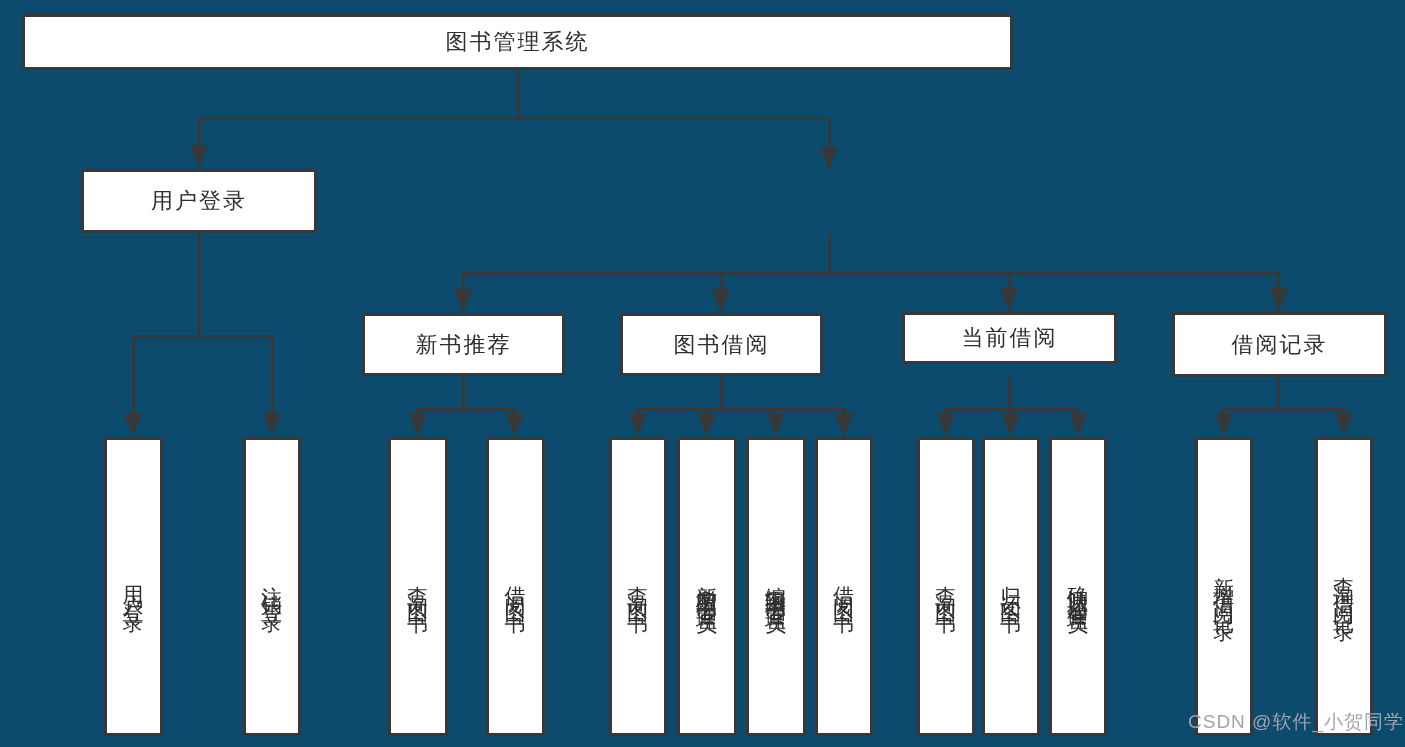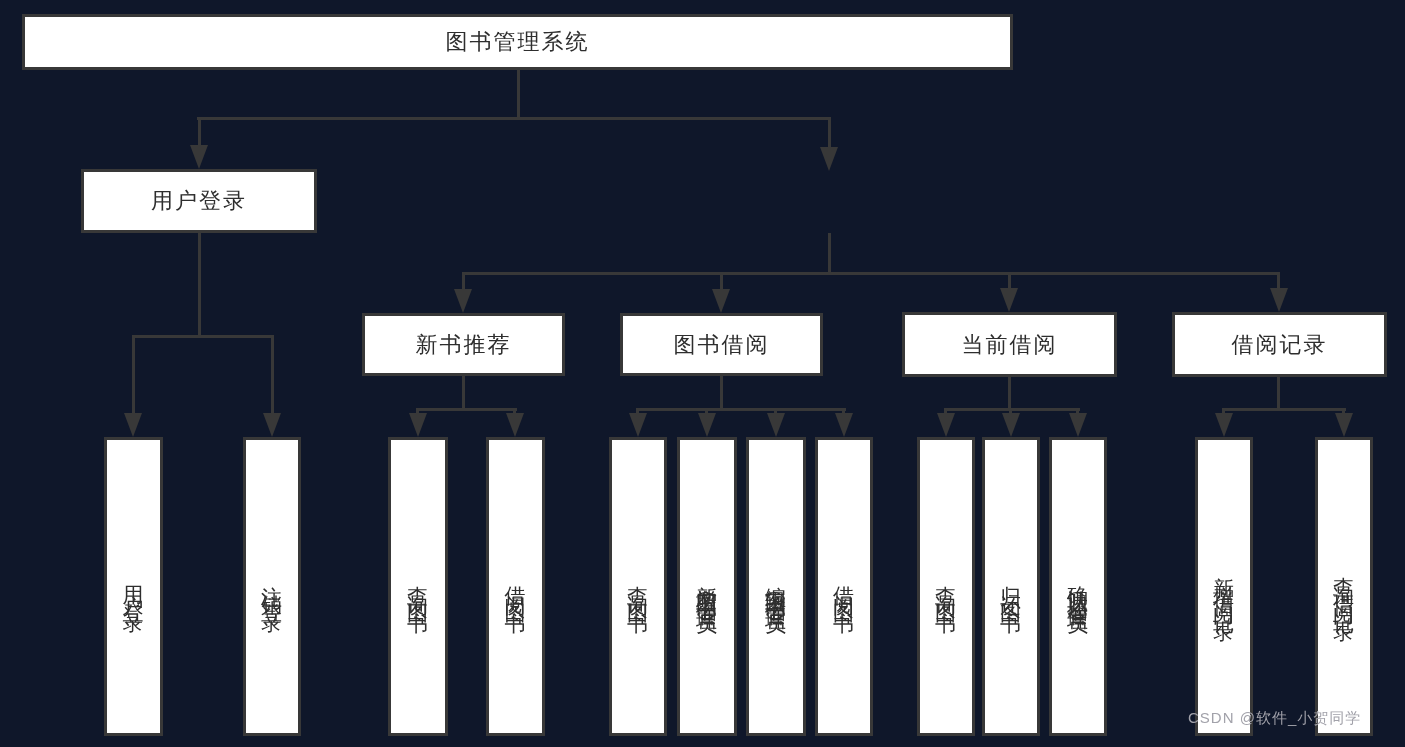--- a/index.html
+++ b/index.html
@@ -1,17 +1,17 @@
 <!DOCTYPE html>
 <html style="--line: #383838; --text: #2e2e2e; --watermark: #a2a2aa; --background: #ffffff;"><head>
 <meta charset="utf-8">
 <style>
   html,body { margin:0; padding:0; background:#ffffff; }
   .canvas {
-    position:relative; width:1405px; height:747px; background:#0f172a;
+    position:relative; width:1405px; height:747px; background:#0c4a6e;
     font-family:"Liberation Sans","DejaVu Sans",sans-serif; overflow:hidden;
     color:var(--text,#2e2e2e);
   }
   .node {
     position:absolute; box-sizing:border-box; background:#ffffff;
     border:3px solid var(--line,#383838);
     display:flex; align-items:center; justify-content:center;
     color:var(--text,#2e2e2e);
   }
   .node.hnode { font-size:22px; letter-spacing:2px; white-space:nowrap; }
@@ -23,21 +23,21 @@
   .leaf.dense .vtext { letter-spacing:4px; }
   .vline { position:absolute; width:3px; background:var(--line,#383838); }
   .hline { position:absolute; height:3px; background:var(--line,#383838); }
   .arrow {
     position:absolute; width:0; height:0;
     border-left:9px solid transparent; border-right:9px solid transparent;
     border-top:24px solid var(--line,#383838);
   }
   .watermark {
     position:absolute; left:1188px; top:709px; z-index:5;
-    font-size:15px; letter-spacing:1px; white-space:nowrap;
+    font-size:19px; letter-spacing:1px; white-space:nowrap;
     color:var(--watermark,#a2a2aa);
   }
 </style>
 </head>
 <body>
 
 <div class="canvas">
 
   <div class="node hnode" style="left:22px; top:14px; width:991px; height:56px;">
     <span>图书管理系统</span>
@@ -71,21 +71,21 @@
   <div class="arrow" style="left:1000px; top:288px;"></div>
   <div class="vline" style="left:1277px; top:272px; height:16px;"></div>
   <div class="arrow" style="left:1270px; top:288px;"></div>
 
   <div class="node hnode" style="left:620px; top:313px; width:203px; height:63px;">
     <span>图书借阅</span>
   </div>
   <div class="node hnode" style="left:362px; top:313px; width:203px; height:63px;">
     <span>新书推荐</span>
   </div>
-  <div class="node hnode" style="left:902px; top:312px; width:215px; height:65px;">
+  <div class="node hnode" style="left:902px; top:312px; width:215px; height:52px;">
     <span>当前借阅</span>
   </div>
   <div class="node hnode" style="left:1172px; top:312px; width:215px; height:65px;">
     <span>借阅记录</span>
   </div>
 
   <div class="vline" style="left:462px; top:376px; height:34px;"></div>
   <div class="hline" style="left:416px; top:408px; width:101px;"></div>
   <div class="vline" style="left:416px; top:408px; height:8px;"></div>
   <div class="arrow" style="left:409px; top:413px;"></div>

